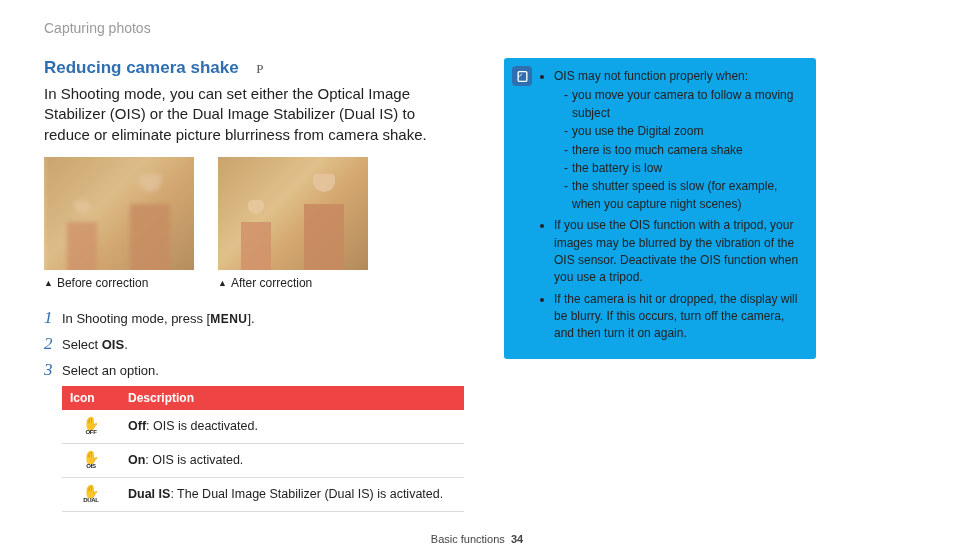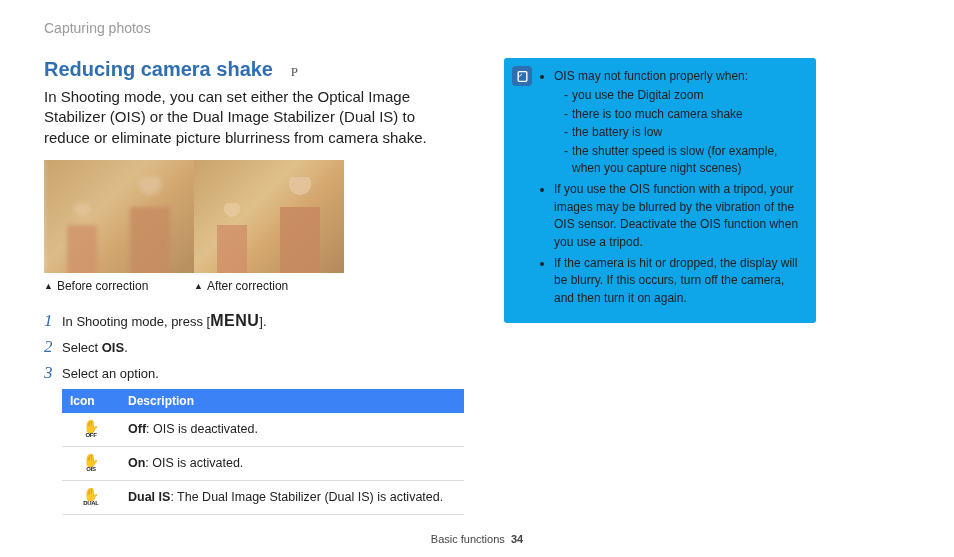--- a/index.html
+++ b/index.html
@@ -32,38 +32,39 @@
   }
   .left-col {
     width: 430px;
   }
   .right-col {
     width: 420px;
   }
   .section-heading {
     color: #2f6fb1;
     font-weight: 700;
-    font-size: 20px;
+    font-size: 17px;
     display: inline;
   }
   .mode-tag {
     display: inline-block;
     margin-left: 14px;
     font-size: 13px;
     color: #555;
     font-family: Georgia, "Times New Roman", serif;
   }
   .intro {
     margin-top: 6px;
     font-size: 15px;
     line-height: 1.35;
     color: #222;
   }
   .images-row {
     display: flex;
+    gap: 24px;
     margin-top: 12px;
   }
   .photo {
     width: 150px;
     height: 113px;
     background: linear-gradient(135deg,#c9a36b 0%, #e0c08a 40%, #d4a76f 60%, #b28a5a 100%);
     position: relative;
     overflow: hidden;
   }
   .photo.blur::after{
@@ -120,31 +121,31 @@
     width: 18px;
     flex: none;
   }
   .step-text {
     font-size: 13px;
   }
   .menu-label {
     font-family: Arial Black, Impact, sans-serif;
     font-weight: 900;
     letter-spacing: 0.5px;
-    font-size: 16px;
+    font-size: 12px;
   }
   table.opts {
     border-collapse: collapse;
     width: 402px;
     margin-left: 18px;
     margin-top: 2px;
     font-size: 12.5px;
   }
   table.opts th {
-    background: #3b82f6;
+    background: #ef4444;
     color: #fff;
     font-weight: 600;
     text-align: left;
     padding: 5px 8px;
     font-size: 12px;
   }
   table.opts th.icon-h { width: 42px; }
   table.opts td {
     border-bottom: 1px solid #dcdcdc;
     padding: 7px 8px;
@@ -311,20 +312,21 @@
           <svg viewBox="0 0 24 24" fill="none" stroke="#fff" stroke-width="2.5">
             <rect x="4" y="3" width="16" height="18" rx="2"></rect>
             <path d="M15 3l6 6" stroke-linecap="round" opacity="0"></path>
             <path d="M9 8l3 3 6-6" stroke-linecap="round" stroke-linejoin="round" transform="translate(-2,4) scale(0.7)"></path>
           </svg>
         </div>
         <ul>
           <li>
             <span>OIS may not function properly when:</span>
             <ul>
+              <li>you move your camera to follow a moving subject</li>
               <li>you use the Digital zoom</li>
               <li>there is too much camera shake</li>
               <li>the battery is low</li>
               <li>the shutter speed is slow (for example, when you capture night scenes)</li>
             </ul>
           </li>
           <li>If you use the OIS function with a tripod, your images may be blurred by the vibration of the OIS sensor. Deactivate the OIS function when you use a tripod.</li>
           <li>If the camera is hit or dropped, the display will be blurry. If this occurs, turn off the camera, and then turn it on again.</li>
         </ul>
       </div>

